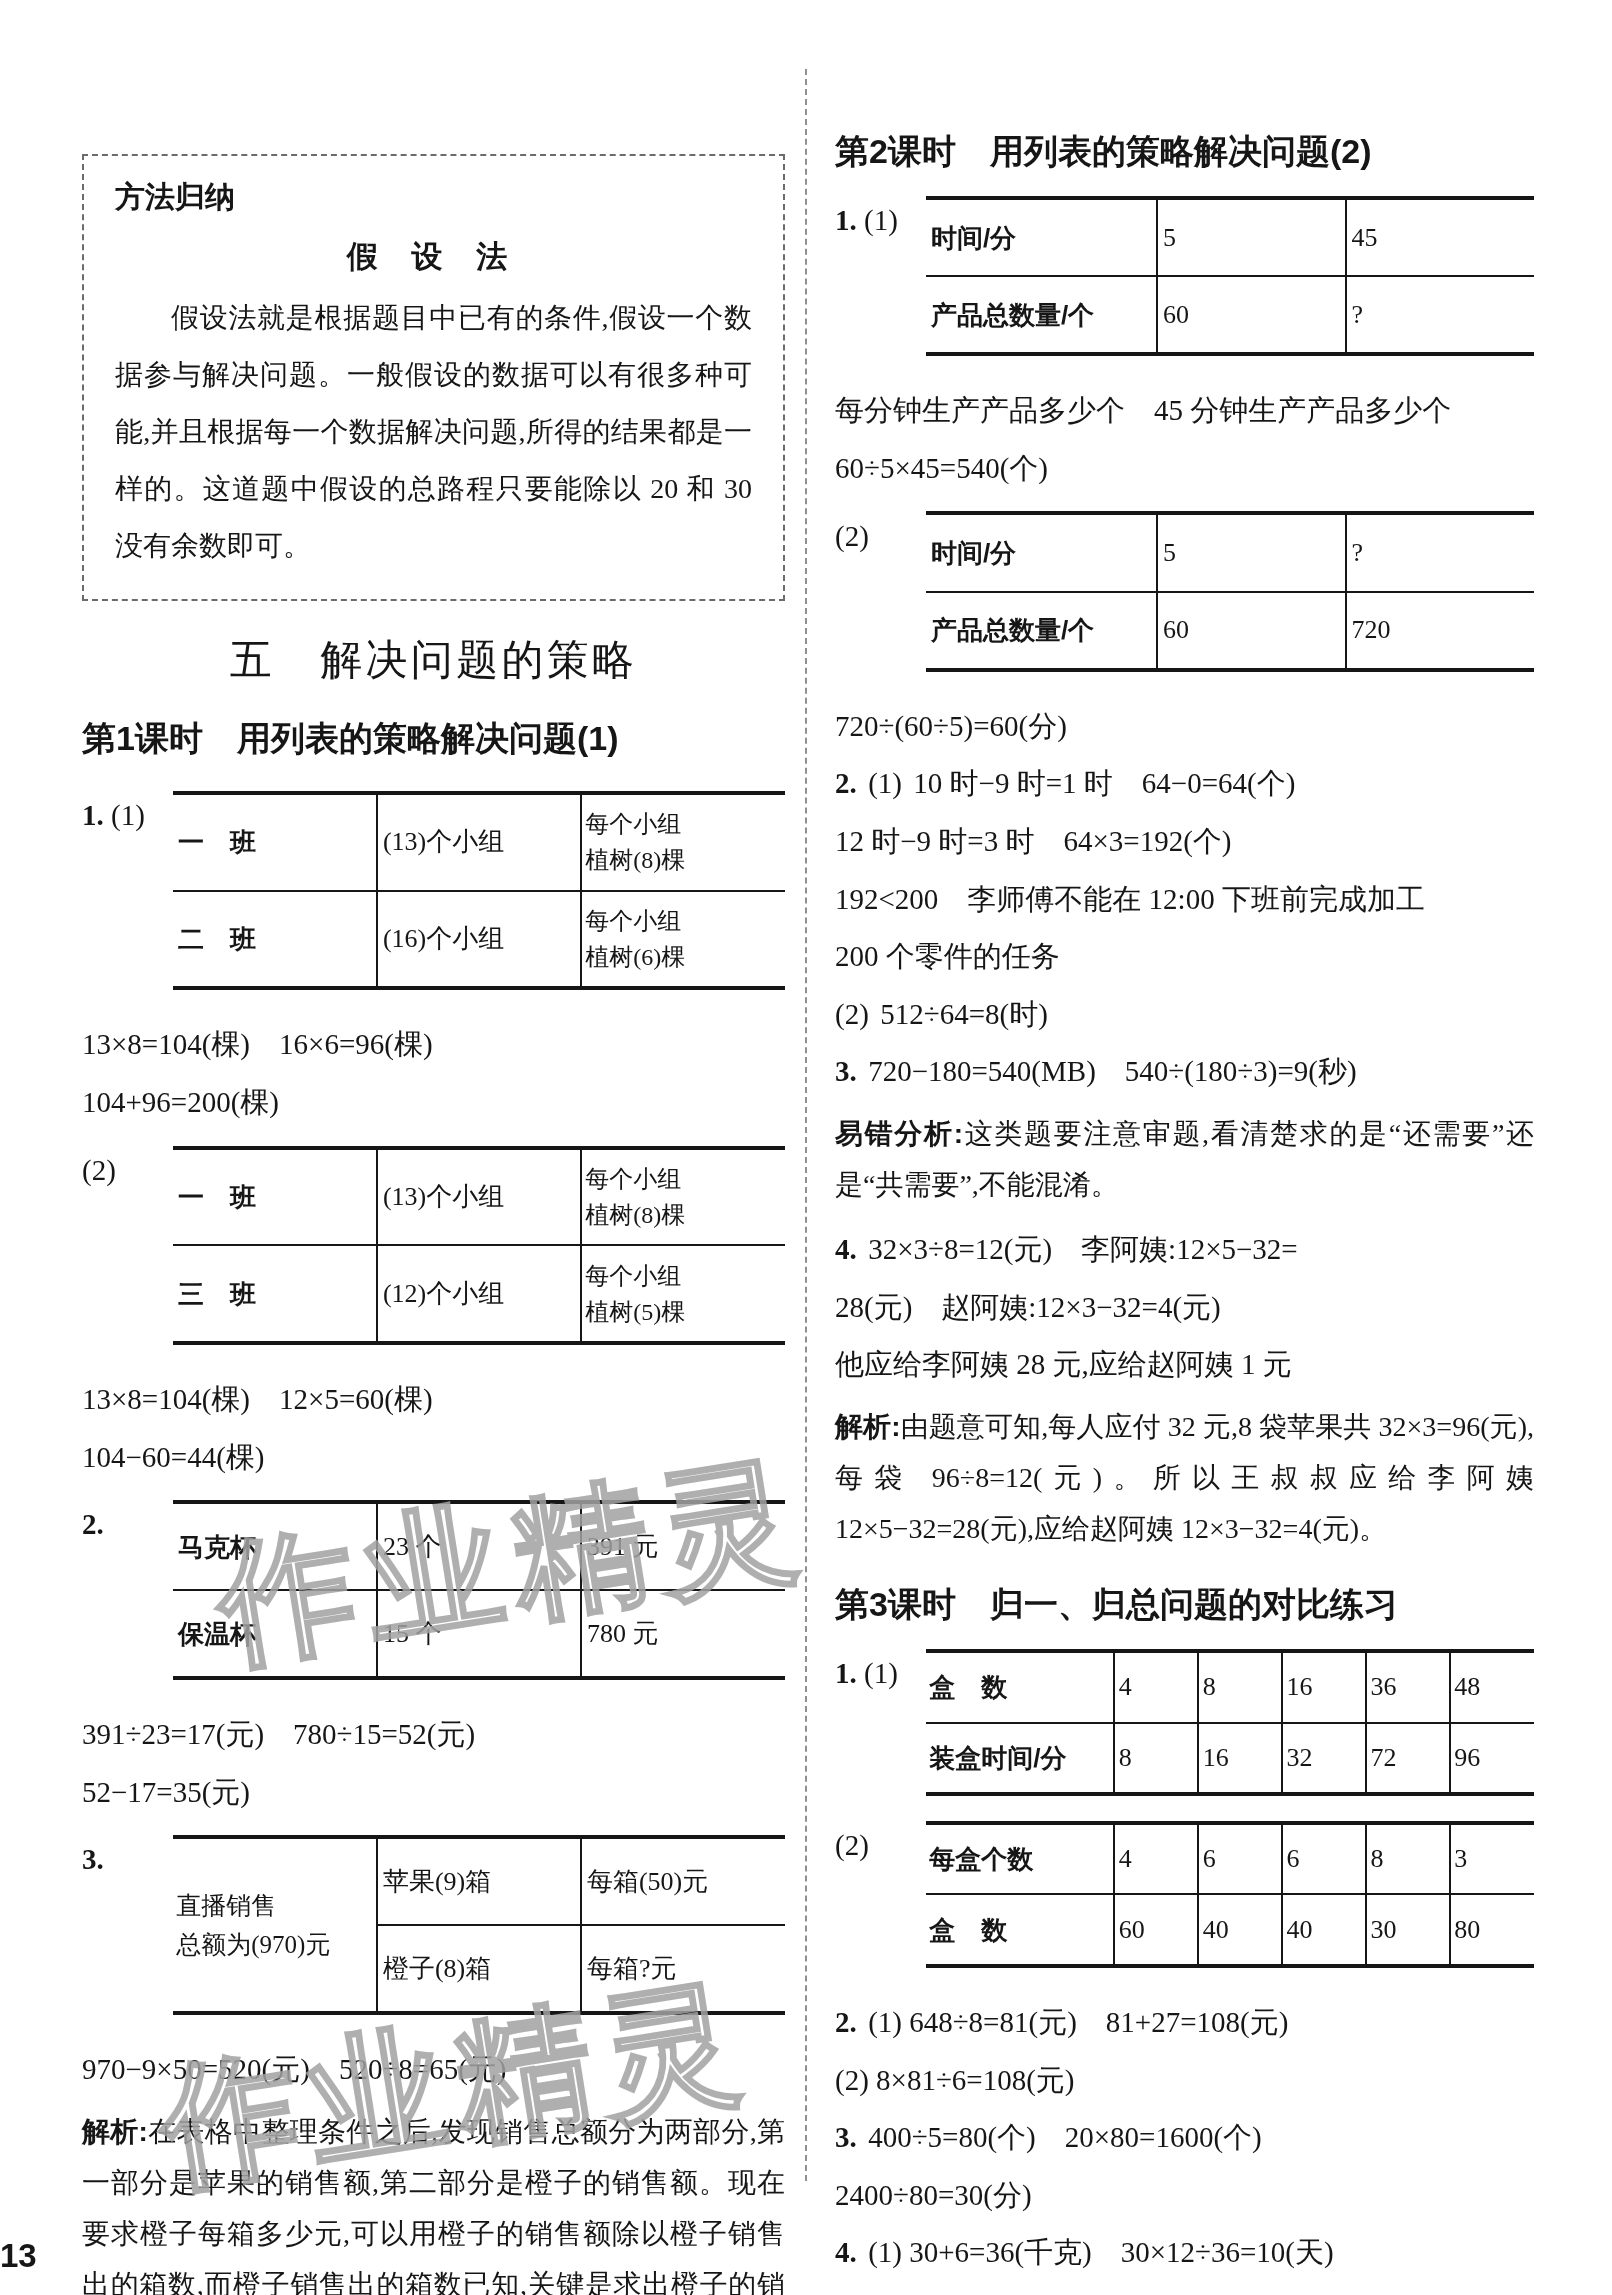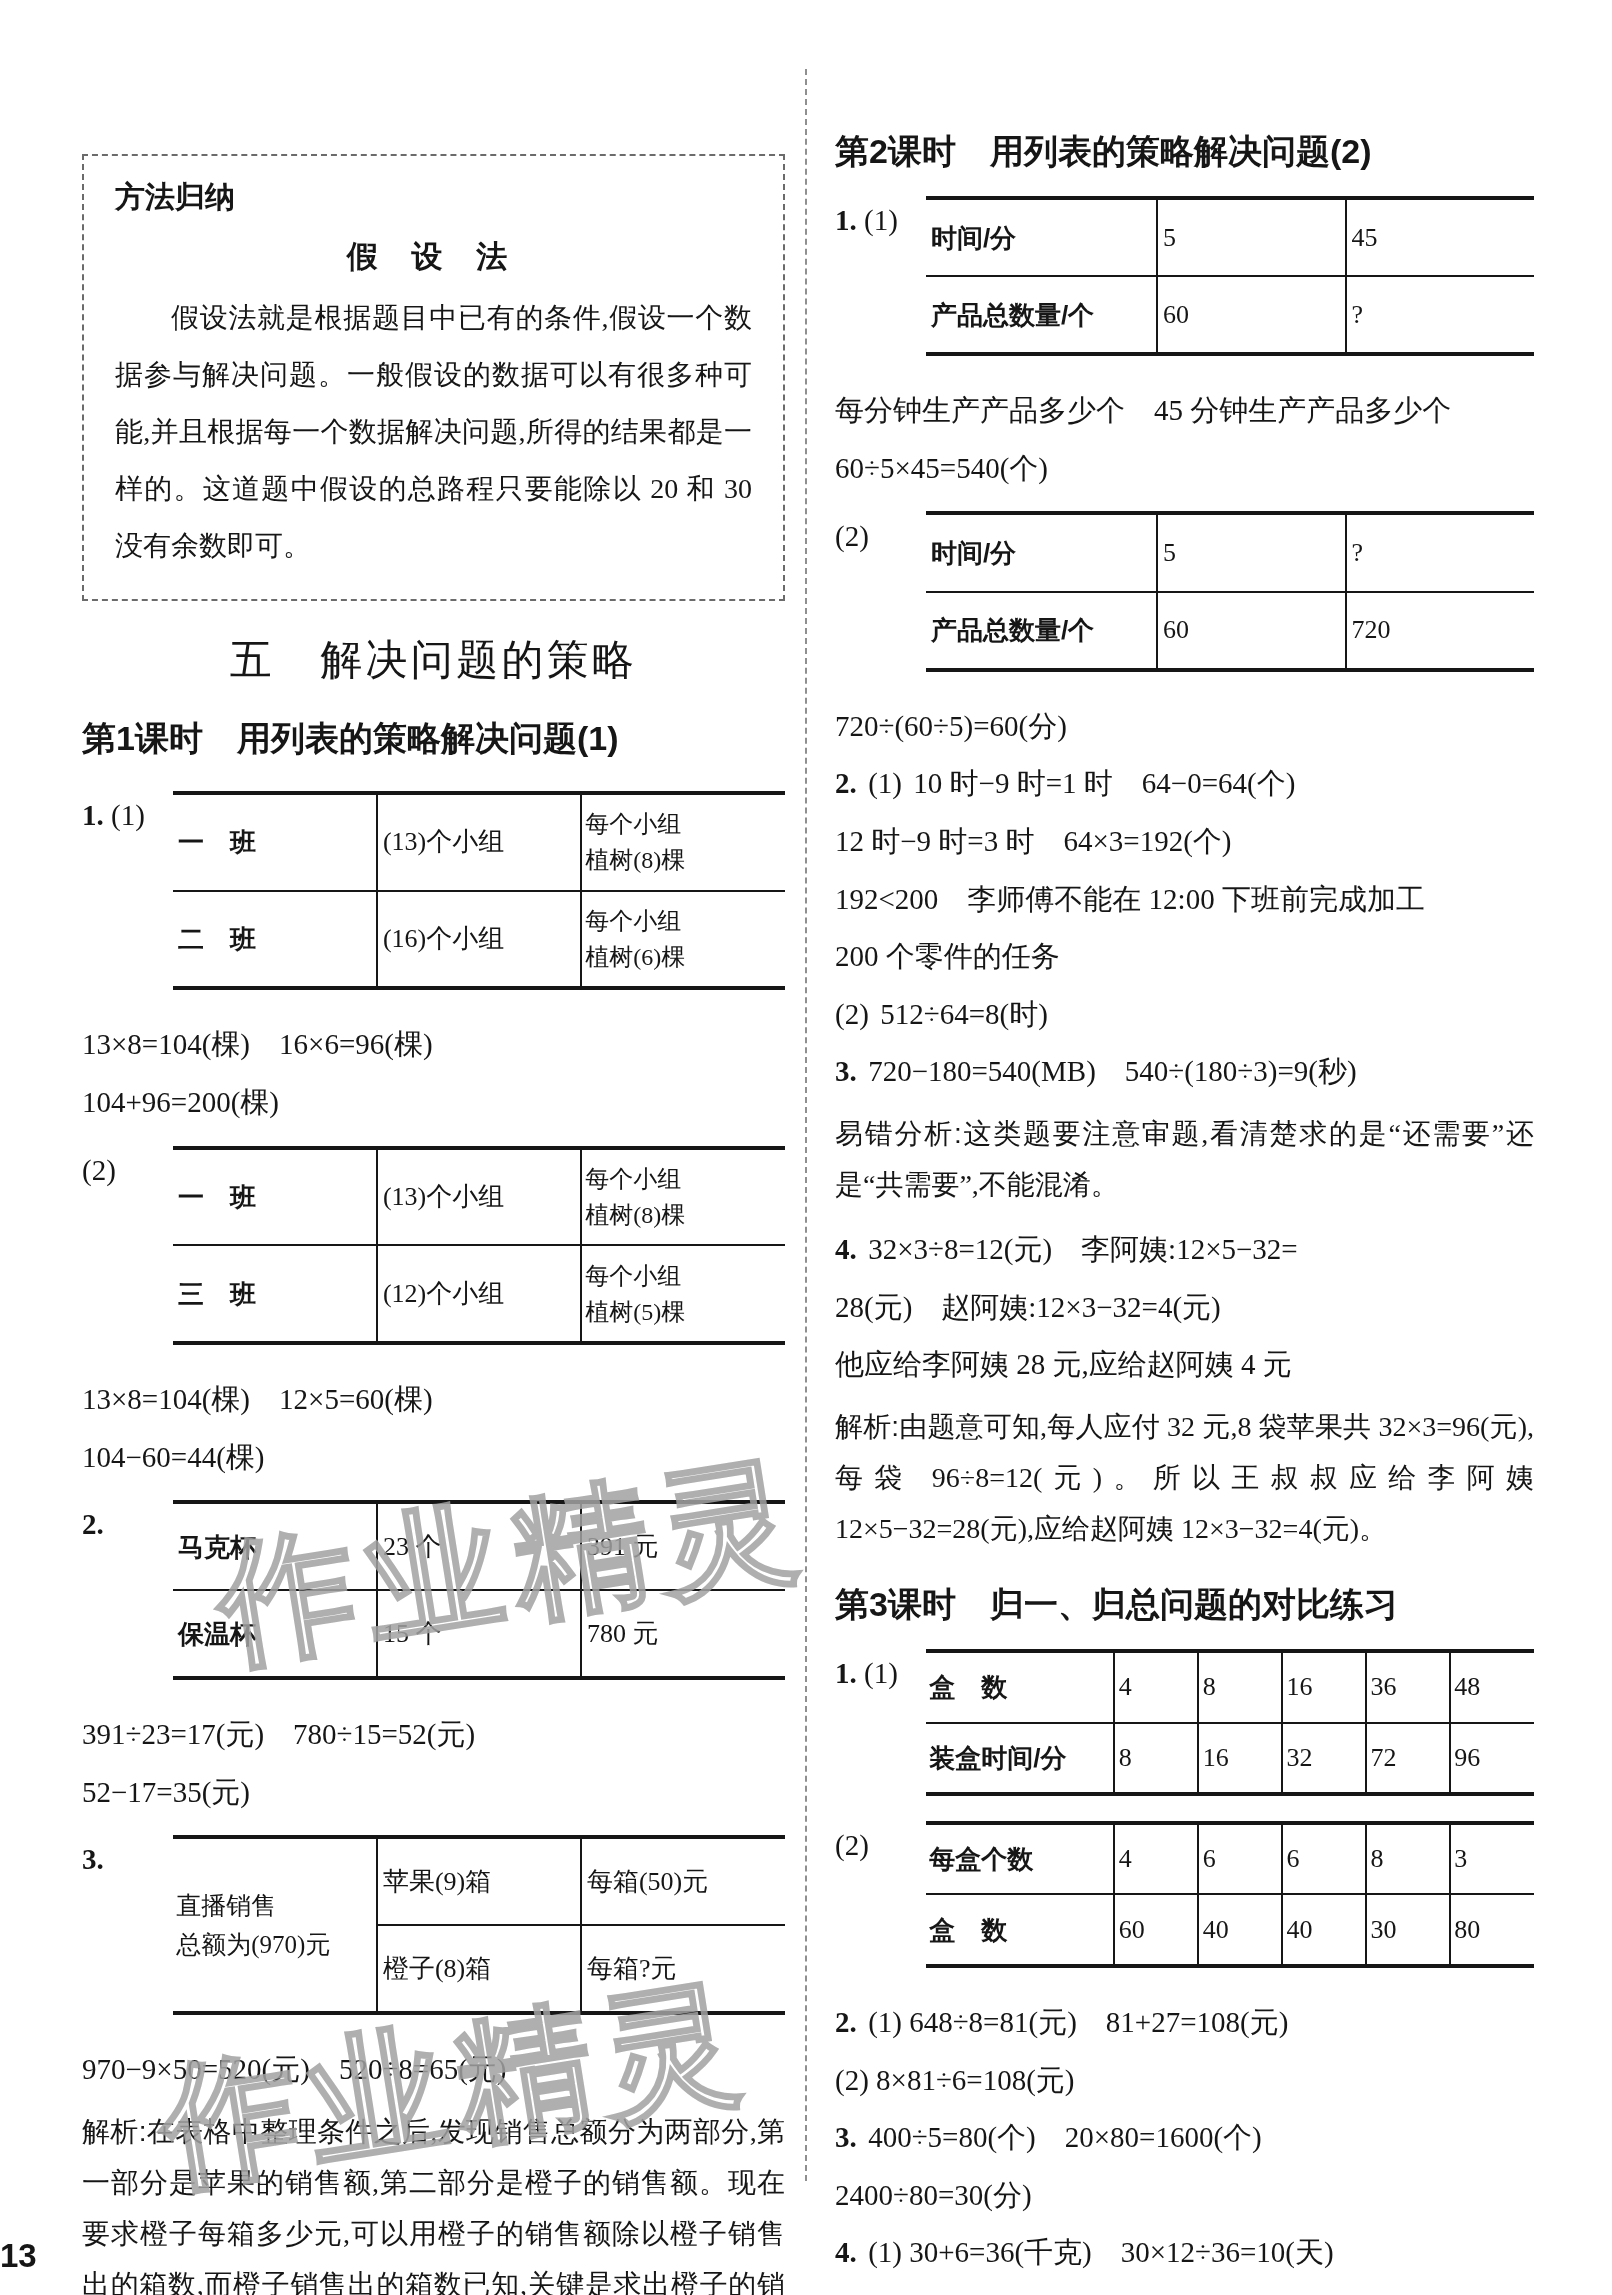--- a/index.html
+++ b/index.html
@@ -62,21 +62,21 @@
 
   
   .eq { margin:19.6px 0 0 0; font-size:29px; line-height:38px; }
   .eq.first { margin-top:35px; }
   .eq .num { font-weight:bold; margin-right:11.4px; }
   .eq .part { margin-right:11.4px; }
 
   
   .para { margin:18px 0 0 0; font-size:28px; line-height:51px; text-align:justify; }
   .para .hlabel { font-family:"Liberation Sans","DejaVu Sans",sans-serif;
-    font-weight:normal; }
+    font-weight:bold; }
 
   
   .wm {
     position:absolute; z-index:6; pointer-events:none;
     font-family:"Liberation Sans","DejaVu Sans",sans-serif; font-weight:bold;
     font-size:137px; letter-spacing:11.4px; color:transparent;
     -webkit-text-stroke:2.5px #a2a2a2; opacity:.85; white-space:nowrap;
   }
   .wm1 { left:216px; top:1470px; transform:rotate(-9deg); }
   .wm2 { left:159px; top:1993px; transform:rotate(-9deg); }
@@ -291,21 +291,21 @@
     </p>
 
     <p class="para">
       <b class="hlabel">易错分析:</b><span>这类题要注意审题,看清楚求的是“还需要”还是“共需要”,不能混淆。</span>
     </p>
 
     <p class="eq">
       <span class="num">4.</span><span>32×3÷8=12(元)　李阿姨:12×5−32=</span>
     </p>
     <p class="eq">28(元)　赵阿姨:12×3−32=4(元)</p>
-    <p class="eq">他应给李阿姨 28 元,应给赵阿姨 4 元</p>
+    <p class="eq">他应给李阿姨 28 元,应给赵阿姨 1 元</p>
 
     <p class="para">
       <b class="hlabel">解析:</b><span>由题意可知,每人应付 32 元,8 袋苹果共 32×3=96(元),每袋 96÷8=12(元)。所以王叔叔应给李阿姨 12×5−32=28(元),应给赵阿姨 12×3−32=4(元)。</span>
     </p>
 
     <div class="lesson" style="margin-top:28px">第3课时　归一、归总问题的对比练习</div>
 
     <div class="qrow" style="margin-top:21px">
       <div class="qlabel">
         <span class="num">1.</span>

